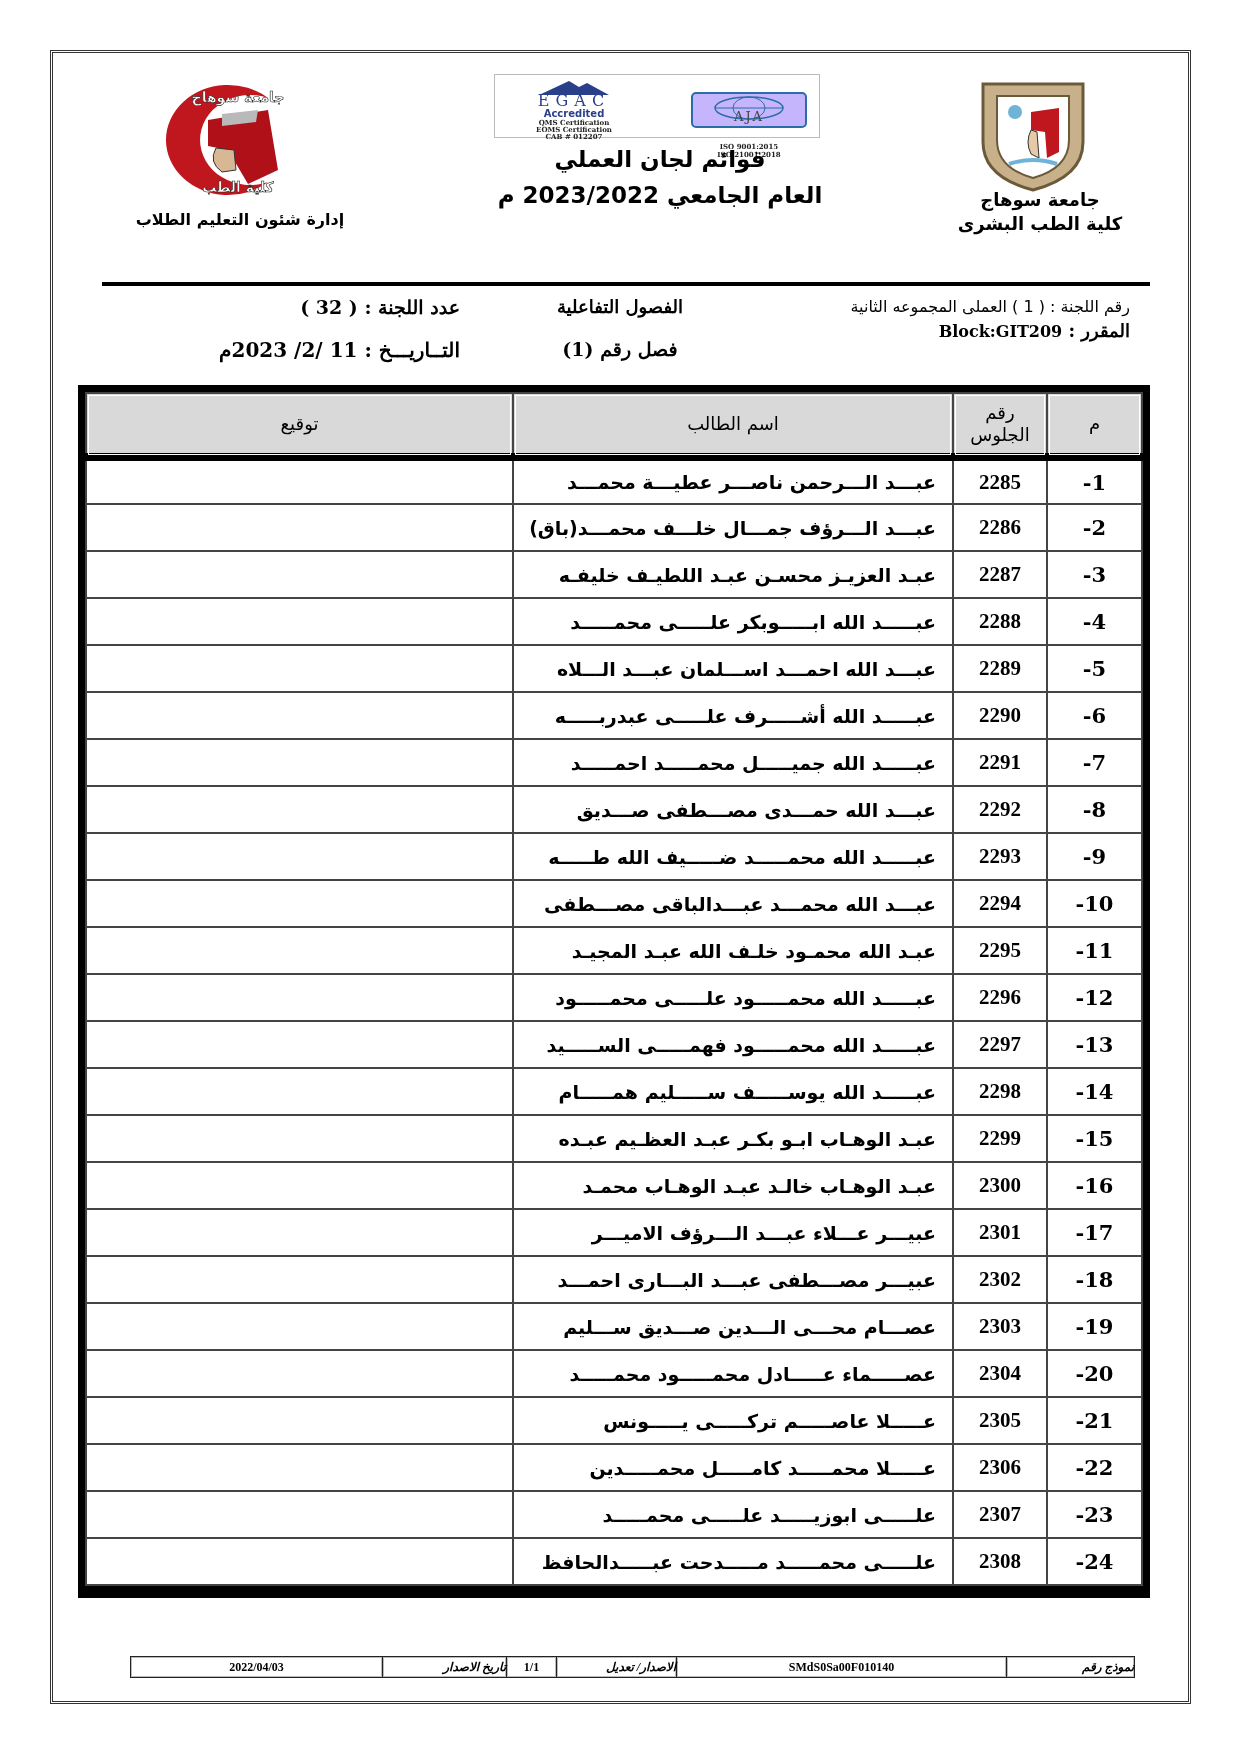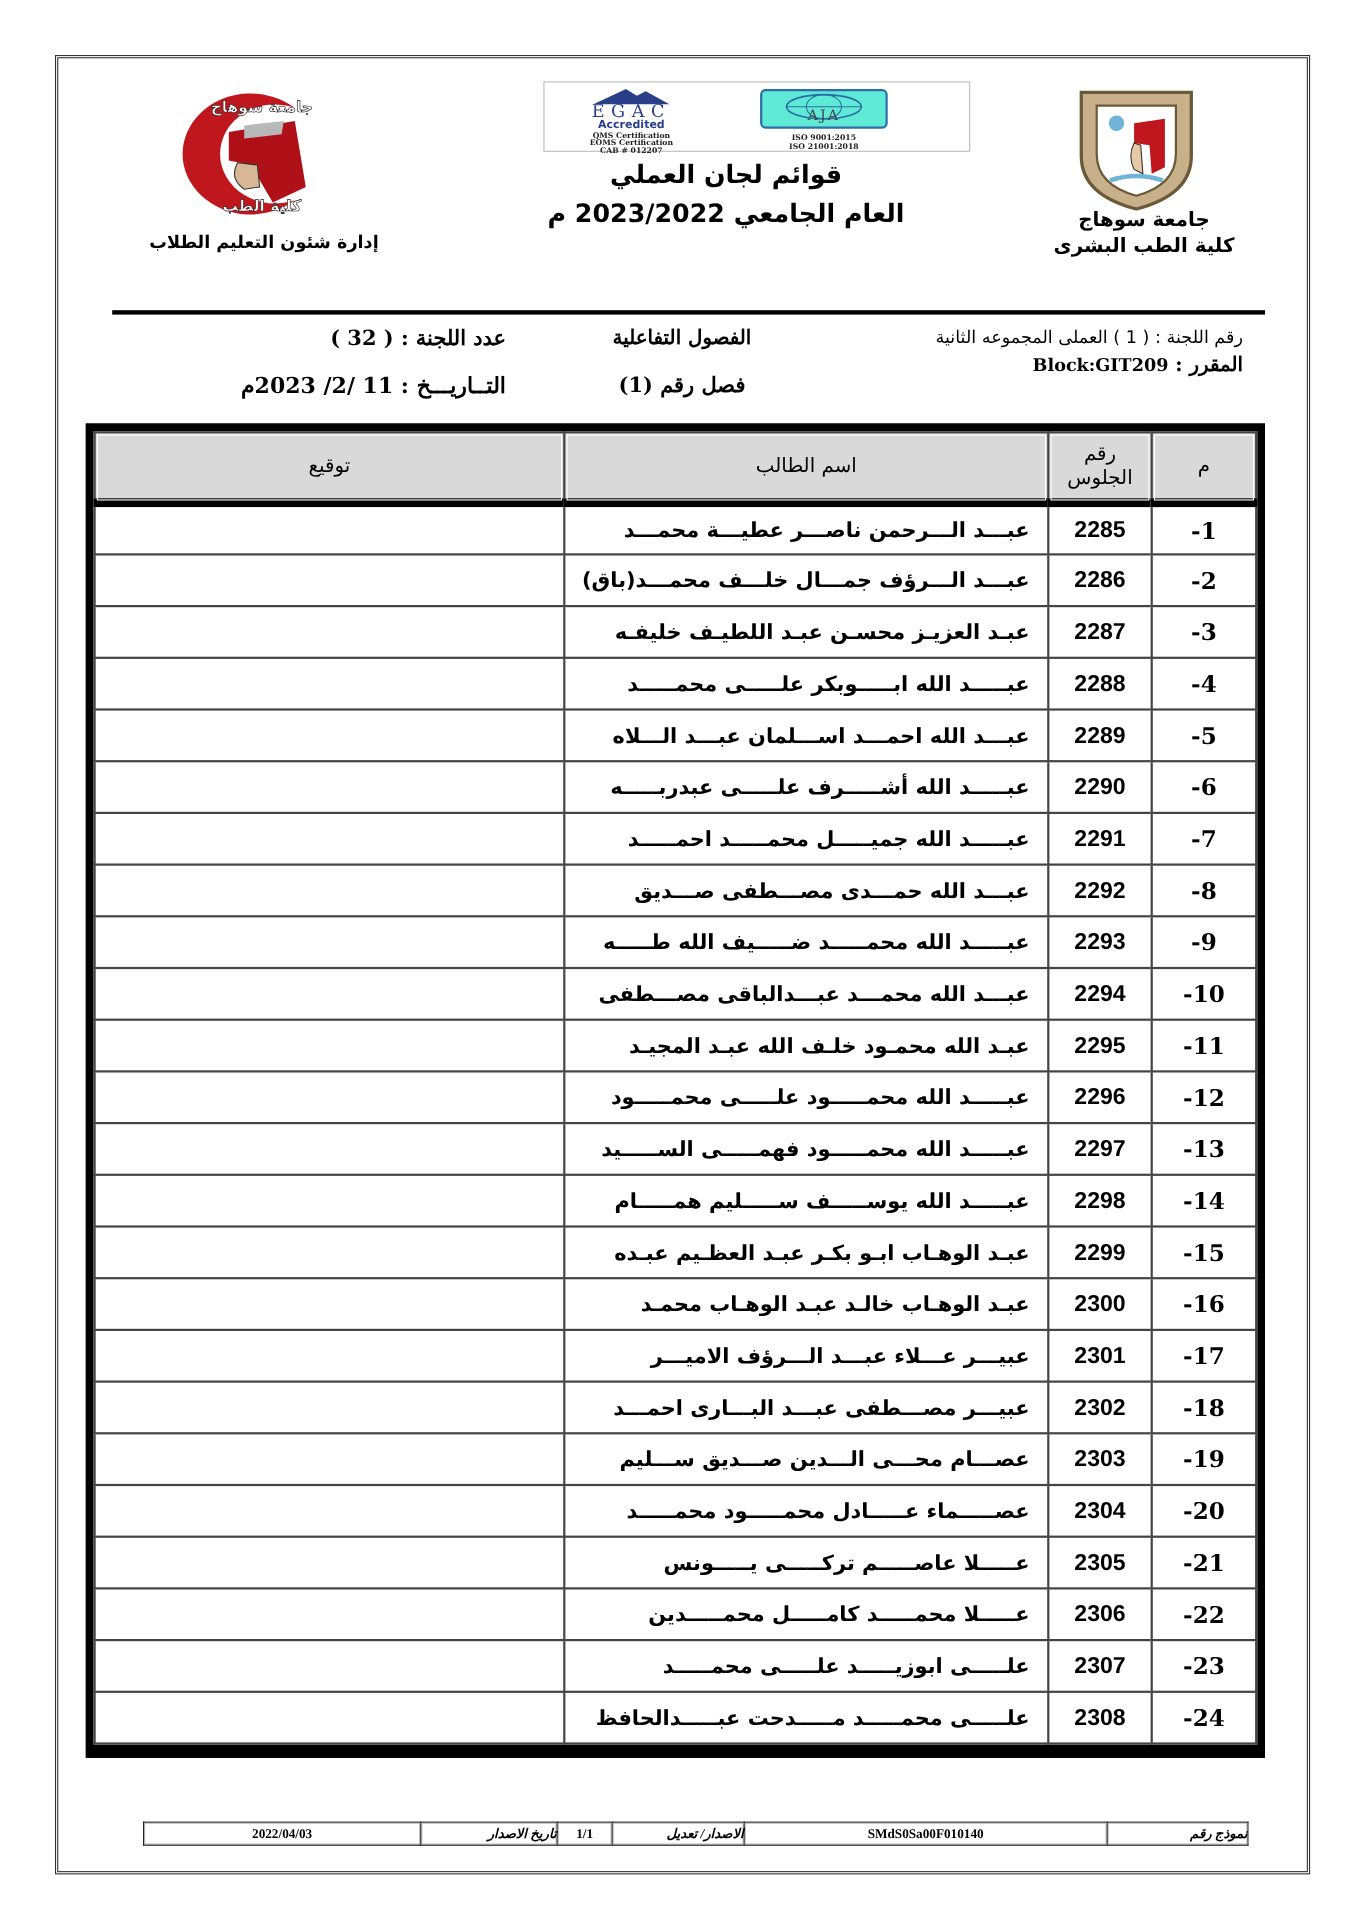--- a/index.html
+++ b/index.html
@@ -8,27 +8,27 @@
 
   .page-frame { position: absolute; left: 50px; top: 50px; width: 1141px; height: 1654px; border: 3px double #333; }
 
   
   .logo-right { position: absolute; left: 973px; top: 72px; width: 120px; height: 120px; }
   .univ-text { position: absolute; left: 950px; top: 188px; width: 180px; text-align: center; direction: rtl; font-family: "DejaVu Sans", sans-serif; font-weight: bold; font-size: 18px; line-height: 24px; }
 
   .logo-left { position: absolute; left: 118px; top: 80px; width: 190px; height: 120px; }
   .dept-text { position: absolute; left: 120px; top: 210px; width: 240px; text-align: center; direction: rtl; font-weight: bold; font-size: 16px; }
 
-  .cert-box { position: absolute; left: 494px; top: 74px; width: 388px; height: 64px; border: 1px solid #bbb; background: #fff; }
+  .cert-box { position: absolute; left: 494px; top: 74px; width: 326px; height: 64px; border: 1px solid #bbb; background: #fff; }
   .cert-egac { position: absolute; left: 4px; top: 2px; width: 150px; height: 58px; text-align: center; }
   .cert-aja { position: absolute; left: 188px; top: 2px; width: 132px; height: 58px; text-align: center; }
   .egac-title { font-family: "DejaVu Serif", serif; font-size: 16px; letter-spacing: 6px; color: #2a3f8a; line-height: 16px; margin-top: 16px; }
   .egac-acc { font-family: "DejaVu Sans", sans-serif; font-size: 10px; font-weight: bold; color: #2a3f8a; line-height: 10px; }
   .egac-small { font-family: "DejaVu Serif", serif; font-size: 7px; line-height: 7px; color: #222; font-weight: bold; }
-  .aja-globe { width: 116px; height: 36px; margin: 4px auto; border: 2px solid #2b6da8; border-radius: 5px; background: #5eead4; position: relative; padding-left: 12px; }
+  .aja-globe { width: 116px; height: 36px; margin: 15px auto; border: 2px solid #2b6da8; border-radius: 5px; background: #c4b5fd; position: relative; padding-left: 12px; }
   .aja-text { position: absolute; left: 0; right: 0; bottom: 2px; font-family: "DejaVu Serif", serif; font-size: 13px; color: #444; letter-spacing: 2px; }
   .aja-small { font-family: "DejaVu Serif", serif; font-size: 7px; line-height: 8px; font-weight: bold; color: #222; }
 
   .title-block { position: absolute; left: 440px; top: 142px; width: 440px; text-align: center; direction: rtl; font-family: "DejaVu Sans", sans-serif; font-weight: bold; }
   .title-line1 { font-size: 23px; line-height: 34px; }
   .title-line2 { font-size: 23px; line-height: 34px; }
   .title-line3 { font-size: 23px; line-height: 38px; }
 
   .header-rule { position: absolute; left: 102px; top: 282px; width: 1048px; height: 4px; background: #000; }
 
@@ -41,21 +41,21 @@
   .info-course .course-code { font-size: 16px; direction: ltr; unicode-bidi: embed; }
   .info-section { left: 520px; top: 338px; width: 200px; text-align: center; font-size: 19px; }
   .info-date { left: 160px; top: 338px; width: 300px; text-align: right; font-size: 20px; }
 
   
   .table-wrap { position: absolute; left: 78px; top: 385px; width: 1072px; height: 1213px; border: 7px solid #000; background: #000; }
   table.roster { border-collapse: collapse; width: 100%; background: #fff; direction: rtl; table-layout: fixed; }
   table.roster th { background: #d9d9d9; font-family: "DejaVu Sans", sans-serif; font-weight: normal; font-size: 18px; height: 64px; border: 2px solid #444; border-bottom: 8px solid #000; line-height: 22px; outline: 1px solid #fff; outline-offset: -3px; }
   table.roster td { height: 47px; border: 2px solid #444; font-weight: bold; vertical-align: middle; }
   td.c-idx { text-align: center; font-family: "DejaVu Serif", serif; font-size: 21px; direction: ltr; }
-  td.c-seat { text-align: center; font-family: Liberation Sans, sans-serif; font-size: 21px; }
+  td.c-seat { text-align: center; font-family: Liberation Serif, serif; font-size: 21px; }
   td.c-name { text-align: right; padding-right: 16px; font-family: "DejaVu Sans", sans-serif; font-size: 19px; white-space: nowrap; overflow: hidden; }
   td.c-sign { }
   col.col-idx { width: 95px; }
   col.col-seat { width: 94px; }
   col.col-name { width: 440px; }
 
   
   table.footer { position: absolute; left: 130px; top: 1656px; width: 1004px; height: 22px; border-collapse: collapse; direction: rtl; table-layout: fixed; }
   table.footer td { border: 1.5px solid #222; font-family: "Liberation Serif", serif; font-weight: bold; font-size: 12px; text-align: center; padding: 0 0; box-shadow: inset 0 0 0 1px #bbb; }
   table.footer td.lbl { text-align: right; font-style: italic; }

